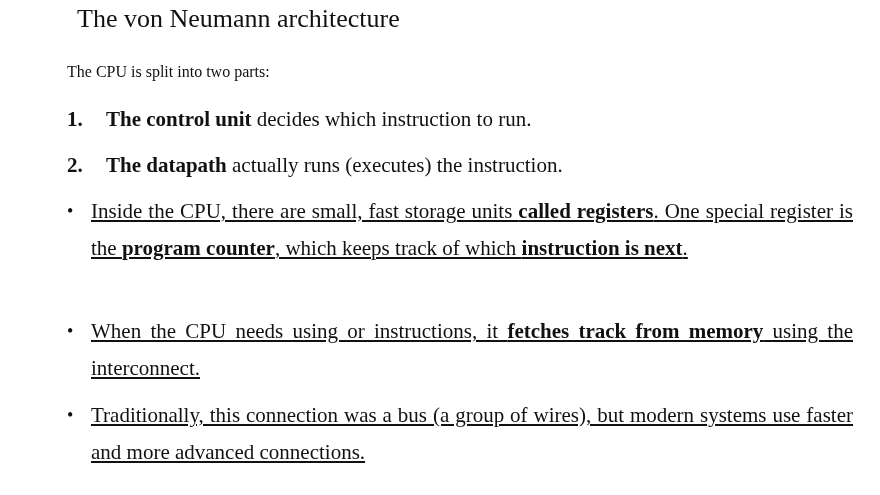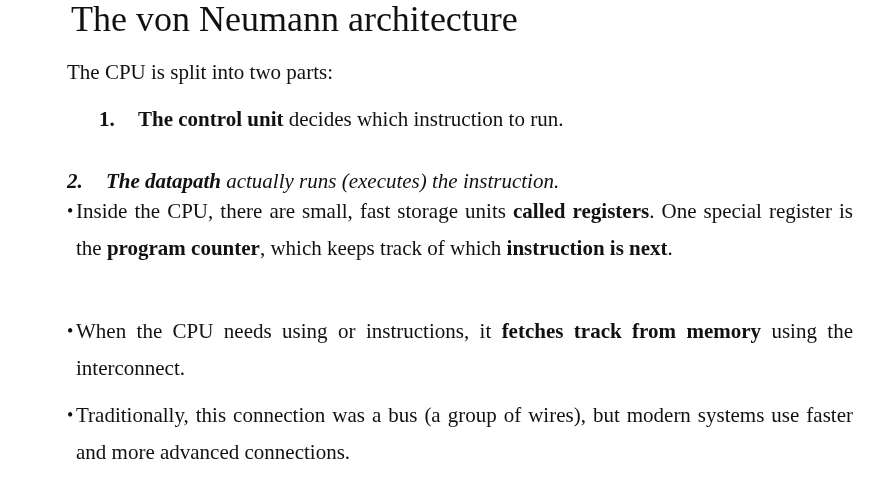--- a/index.html
+++ b/index.html
@@ -10,33 +10,33 @@
     body {
       width: 880px;
       height: 495px;
       overflow: hidden;
       position: relative;
       font-family: "Liberation Serif", "DejaVu Serif", serif;
       color: #111111;
     }
     .page-title {
       position: absolute;
-      left: 71px;
+      left: 77px;
       top: 1px;
-      font-size: 36px;
+      font-size: 26px;
       line-height: 36px;
       font-weight: normal;
       margin: 0;
       white-space: nowrap;
     }
     .intro {
       position: absolute;
       left: 67px;
       top: 58px;
-      font-size: 21px;
+      font-size: 16px;
       line-height: 28px;
       margin: 0;
       white-space: nowrap;
     }
     .num-item {
       position: absolute;
       left: 67px;
       font-size: 21px;
       line-height: 28px;
       white-space: nowrap;
@@ -54,38 +54,39 @@
       line-height: 37px;
     }
     .bullet-item .dot {
       position: absolute;
       left: 0;
       top: 0;
       width: 16px;
       font-size: 18px;
     }
     .bullet-item .text {
-      margin-left: 9px;
+      margin-left: 24px;
       text-align: justify;
       text-align-last: left;
+      text-decoration: underline;
     }
     b { font-weight: bold; }
   </style>
 </head>
 <body>
 
 <h1 class="page-title">The von Neumann architecture</h1>
 
 <p class="intro">The CPU is split into two parts:</p>
 
-<div class="num-item" style="top:105px;margin-left:32px;">
+<div class="num-item" style="top:105px;">
   <span class="num">1.</span><b>The control unit</b><span> decides which instruction to run.</span>
 </div>
 
-<div class="num-item" style="top:167px;font-style:italic;">
+<div class="num-item" style="top:151px;">
   <span class="num">2.</span><b>The datapath</b><span> actually runs (executes) the instruction.</span>
 </div>
 
 <div class="bullet-item" style="top:193px;">
   <span class="dot">•</span>
   <div class="text"><span>Inside the CPU, there are small, fast storage units </span><b>called registers</b><span>. One special register is the </span><b>program counter</b><span>, which keeps track of which </span><b>instruction is next</b><span>.</span></div>
 </div>
 
 <div class="bullet-item" style="top:313px;">
   <span class="dot">•</span>

